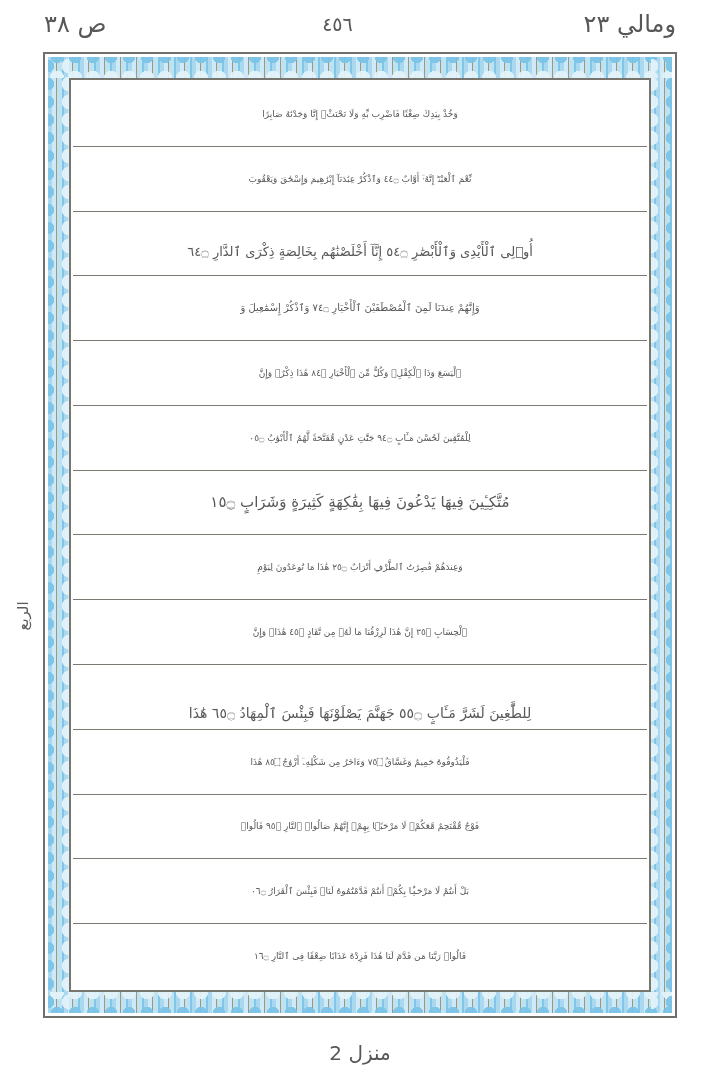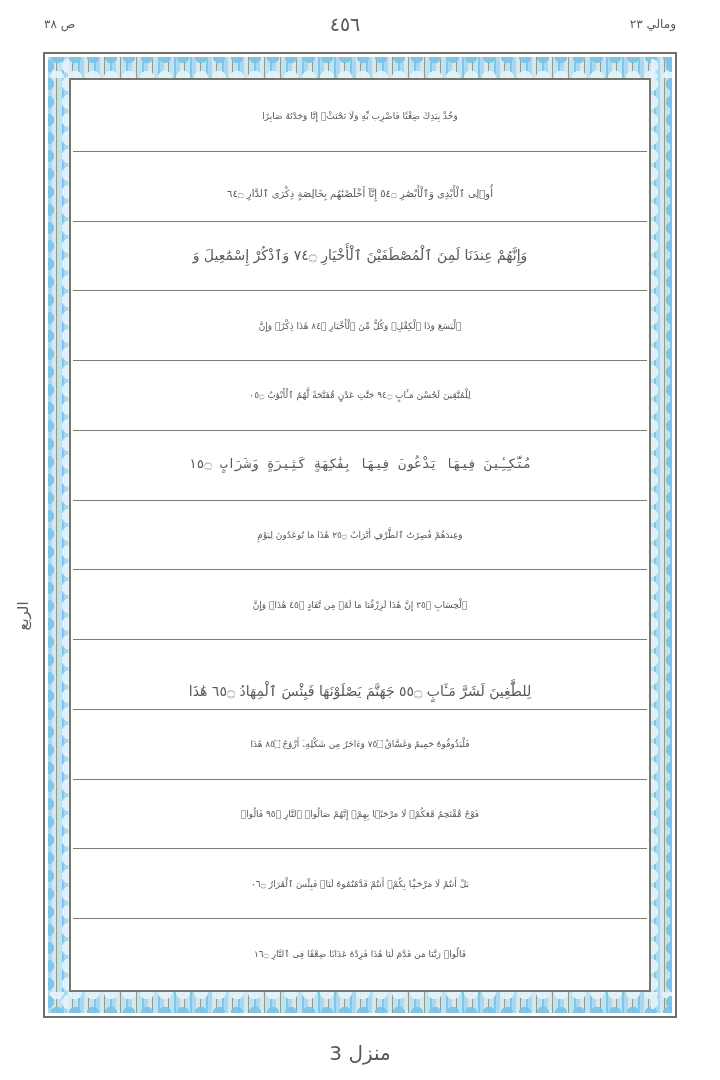--- a/index.html
+++ b/index.html
@@ -22,21 +22,21 @@
     width: 720px;
     height: 48px;
     display: flex;
     align-items: center;
     justify-content: space-between;
     padding: 0 44px;
     box-sizing: border-box;
     color: #5a5a58;
   }
   .hdr-item {
-    font-size: 12px;
+    font-size: 24px;
     line-height: 1;
     white-space: nowrap;
     direction: rtl;
     color: #57575a;
   }
   .hdr-surah { order: 0; }
   .hdr-pageno { font-size: 19px; letter-spacing: 0.5px; }
   .hdr-juz { order: 2; margin-left: 15px; }
 
   
@@ -203,33 +203,36 @@
     <div class="band-arches-left"></div>
     <div class="band-arches-right"></div>
 
     <div class="frame-inner">
       <div class="text-area" id="text-area">
 
       <div class="ayah-line">
             <div class="ayah-text" style="font-size: 9px;">وَخُذْ بِيَدِكَ ضِغْثًا فَاضْرِب بِّهِ وَلَا تَحْنَثْۗ إِنَّا وَجَدْنَٰهُ صَابِرًا</div>
           </div>
           <div class="ayah-line">
-            <div class="ayah-text" style="font-size: 10px; margin-top: 16px;">أُو۟لِى ٱلْأَيْدِى وَٱلْأَبْصَٰرِ ۝٤٥ إِنَّآ أَخْلَصْنَٰهُم بِخَالِصَةٍ ذِكْرَى ٱلدَّارِ ۝٤٦</div>
-          </div>
-          <div class="ayah-line">
-            <div class="ayah-text" style="font-size: 14px;">وَإِنَّهُمْ عِندَنَا لَمِنَ ٱلْمُصْطَفَيْنَ ٱلْأَخْيَارِ ۝٤٧ وَٱذْكُرْ إِسْمَٰعِيلَ وَ</div>
+            <div class="ayah-text" style="font-size: 9px;">نِّعْمَ ٱلْعَبْدُۖ إِنَّهُۥٓ أَوَّابٌ ۝٤٤ وَٱذْكُرْ عِبَٰدَنَآ إِبْرَٰهِيمَ وَإِسْحَٰقَ وَيَعْقُوبَ</div>
+          </div>
+          <div class="ayah-line">
+            <div class="ayah-text" style="font-size: 13px; margin-top: 16px;">أُو۟لِى ٱلْأَيْدِى وَٱلْأَبْصَٰرِ ۝٤٥ إِنَّآ أَخْلَصْنَٰهُم بِخَالِصَةٍ ذِكْرَى ٱلدَّارِ ۝٤٦</div>
+          </div>
+          <div class="ayah-line">
+            <div class="ayah-text" style="font-size: 10px;">وَإِنَّهُمْ عِندَنَا لَمِنَ ٱلْمُصْطَفَيْنَ ٱلْأَخْيَارِ ۝٤٧ وَٱذْكُرْ إِسْمَٰعِيلَ وَ</div>
           </div>
           <div class="ayah-line">
             <div class="ayah-text" style="font-size: 9px;">ٱلْيَسَعَ وَذَا ٱلْكِفْلِۖ وَكُلٌّ مِّنَ ٱلْأَخْيَارِ ۝٤٨ هَٰذَا ذِكْرٌۚ وَإِنَّ</div>
           </div>
           <div class="ayah-line">
             <div class="ayah-text" style="font-size: 9px;">لِلْمُتَّقِينَ لَحُسْنَ مَـَٔابٍ ۝٤٩ جَنَّٰتِ عَدْنٍ مُّفَتَّحَةً لَّهُمُ ٱلْأَبْوَٰبُ ۝٥٠</div>
           </div>
           <div class="ayah-line">
-            <div class="ayah-text" style="font-size: 13px; font-family: Liberation Mono, monospace;">مُتَّكِـِٔينَ فِيهَا يَدْعُونَ فِيهَا بِفَٰكِهَةٍ كَثِيرَةٍ وَشَرَابٍ ۝٥١</div>
+            <div class="ayah-text" style="font-size: 15px;">مُتَّكِـِٔينَ فِيهَا يَدْعُونَ فِيهَا بِفَٰكِهَةٍ كَثِيرَةٍ وَشَرَابٍ ۝٥١</div>
           </div>
           <div class="ayah-line">
             <div class="ayah-text" style="font-size: 9px;">وَعِندَهُمْ قَٰصِرَٰتُ ٱلطَّرْفِ أَتْرَابٌ ۝٥٢ هَٰذَا مَا تُوعَدُونَ لِيَوْمِ</div>
           </div>
           <div class="ayah-line">
             <div class="ayah-text" style="font-size: 9px;">ٱلْحِسَابِ ۝٥٣ إِنَّ هَٰذَا لَرِزْقُنَا مَا لَهُۥ مِن نَّفَادٍ ۝٥٤ هَٰذَاۚ وَإِنَّ</div>
           </div>
           <div class="ayah-line">
             <div class="ayah-text" style="font-size: 14px; margin-top: 34px;">لِلطَّٰغِينَ لَشَرَّ مَـَٔابٍ ۝٥٥ جَهَنَّمَ يَصْلَوْنَهَا فَبِئْسَ ٱلْمِهَادُ ۝٥٦ هَٰذَا</div>
           </div>
@@ -244,14 +247,14 @@
           </div>
           <div class="ayah-line">
             <div class="ayah-text" style="font-size: 9px;">قَالُوا۟ رَبَّنَا مَن قَدَّمَ لَنَا هَٰذَا فَزِدْهُ عَذَابًا ضِعْفًا فِى ٱلنَّارِ ۝٦١</div>
           </div>
         </div>
     </div>
   </div>
 </div>
 
 <div class="page-footer">
-  <div class="footer-text">منزل 3</div>
+  <div class="footer-text">منزل 2</div>
 </div>
 
 </body></html>

